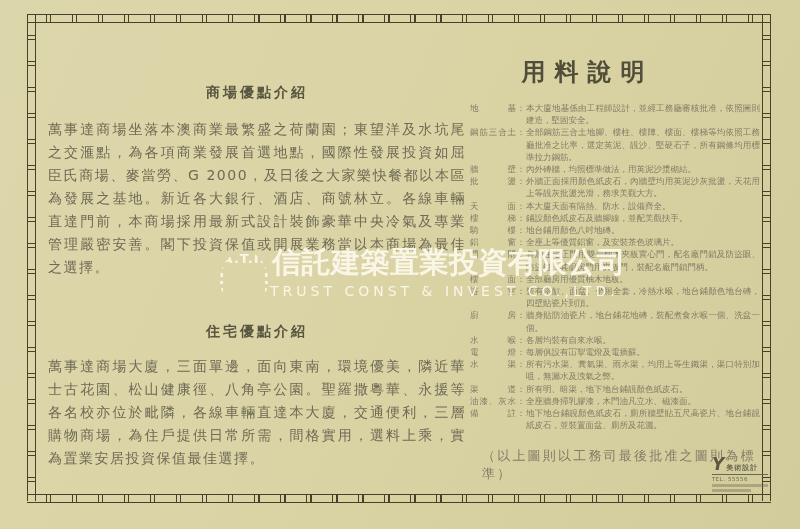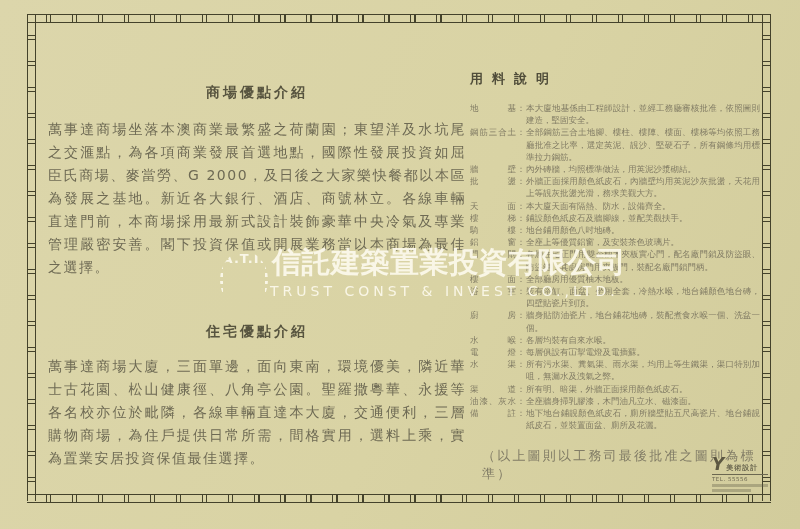--- a/index.html
+++ b/index.html
@@ -38,21 +38,21 @@
   }
   .sec-title.second{margin-top:44px;margin-bottom:14px;}
   .sec-body{
     margin:0;font-size:14px;line-height:23px;letter-spacing:1.5px;
     text-align:justify;color:#6e6a54;
   }
 
   
   .right-col{position:absolute;left:470px;top:52px;width:290px;color:#807b64;}
   .mat-title{
-    margin:18px 55px 14px 0;font-size:13px;font-weight:bold;
+    margin:4px 55px 14px 0;text-align:center;font-size:24px;font-weight:bold;
     letter-spacing:9px;color:#504d3a;
   }
   .spec-list{display:block;}
   .spec-row{display:flex;align-items:flex-start;font-size:8.5px;line-height:12.2px;}
   .spec-label{
     width:46px;flex:0 0 46px;text-align:justify;text-align-last:justify;
     color:#807b64;
   }
   .spec-colon{flex:0 0 10px;text-align:center;}
   .spec-text{flex:1;text-align:justify;}
@@ -190,21 +190,21 @@
           <span class="spec-text">每層俱設有冚掣電燈及電插蘇。</span>
       </div>
       <div class="spec-row">
         <span class="spec-label">水渠</span>
           <span class="spec-colon">：</span>
           <span class="spec-text">所有污水渠、糞氣渠、雨水渠，均用上等生鐵渠，渠口特別加咀，無漏水及洩氣之弊。</span>
       </div>
       <div class="spec-row">
         <span class="spec-label">渠道</span>
           <span class="spec-colon">：</span>
-          <span class="spec-text">所有明、暗渠，外牆正面採用顏色紙皮石。</span>
+          <span class="spec-text">所有明、暗渠，地下地台鋪靚顏色紙皮石。</span>
       </div>
       <div class="spec-row">
         <span class="spec-label">油漆、灰水</span>
           <span class="spec-colon">：</span>
           <span class="spec-text">全座牆身掃乳膠漆，木門油凡立水、磁漆面。</span>
       </div>
       <div class="spec-row">
         <span class="spec-label">備註</span>
           <span class="spec-colon">：</span>
           <span class="spec-text">地下地台鋪靚顏色紙皮石，廁所牆壁貼五尺高瓷片、地台鋪靚紙皮石，並裝置面盆、廁所及花灑。</span>

